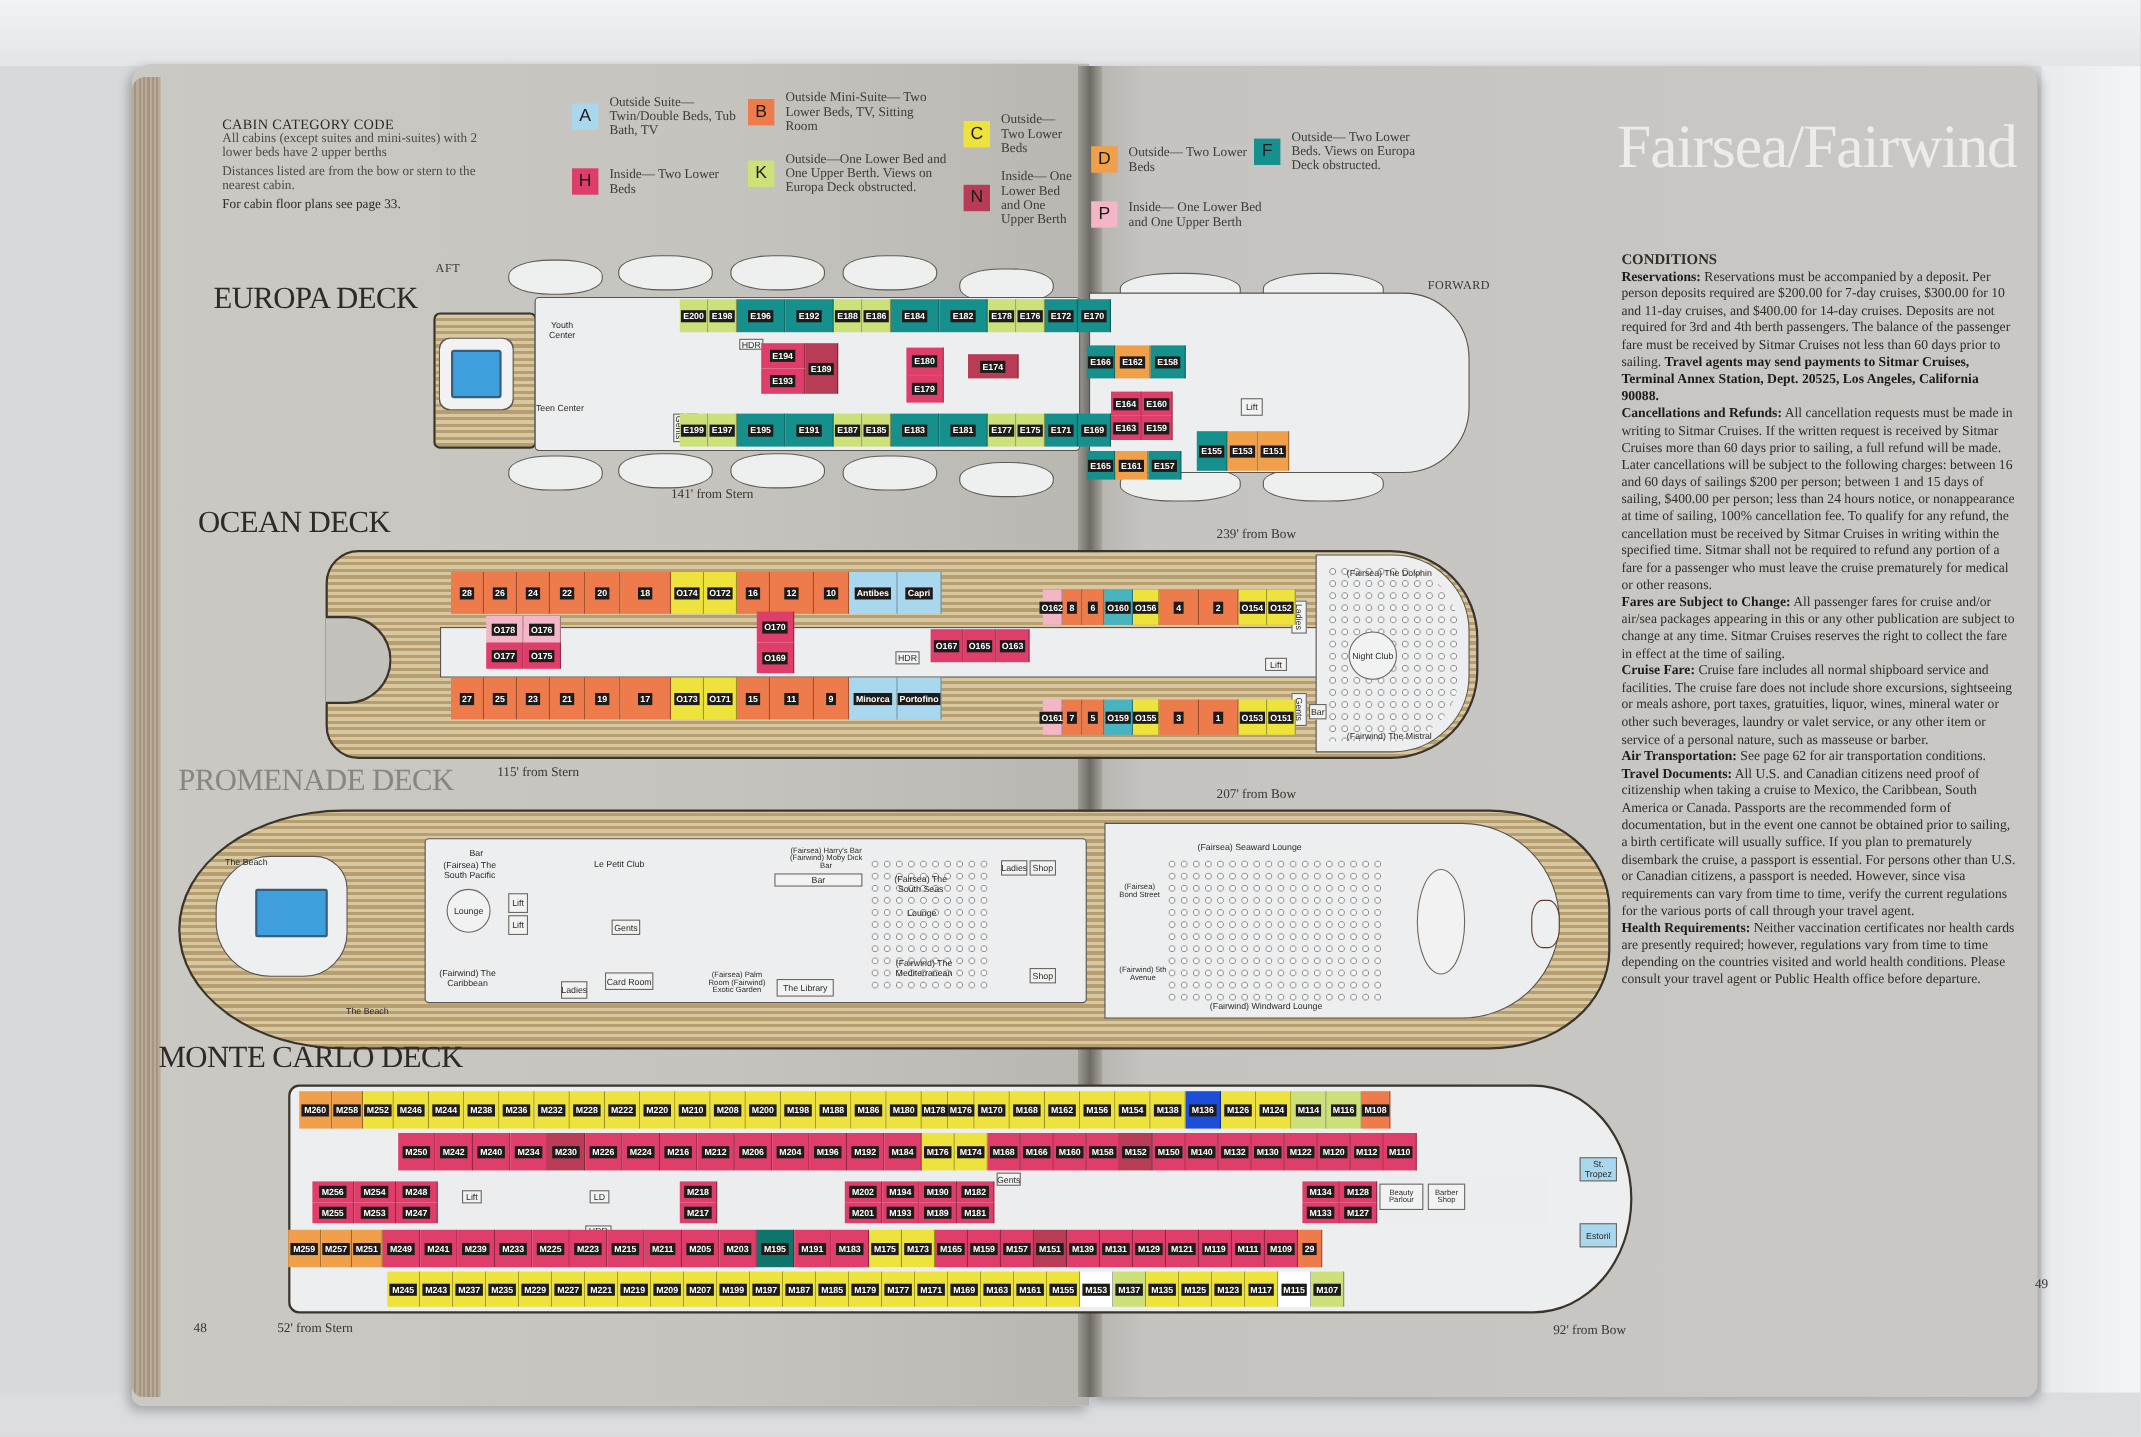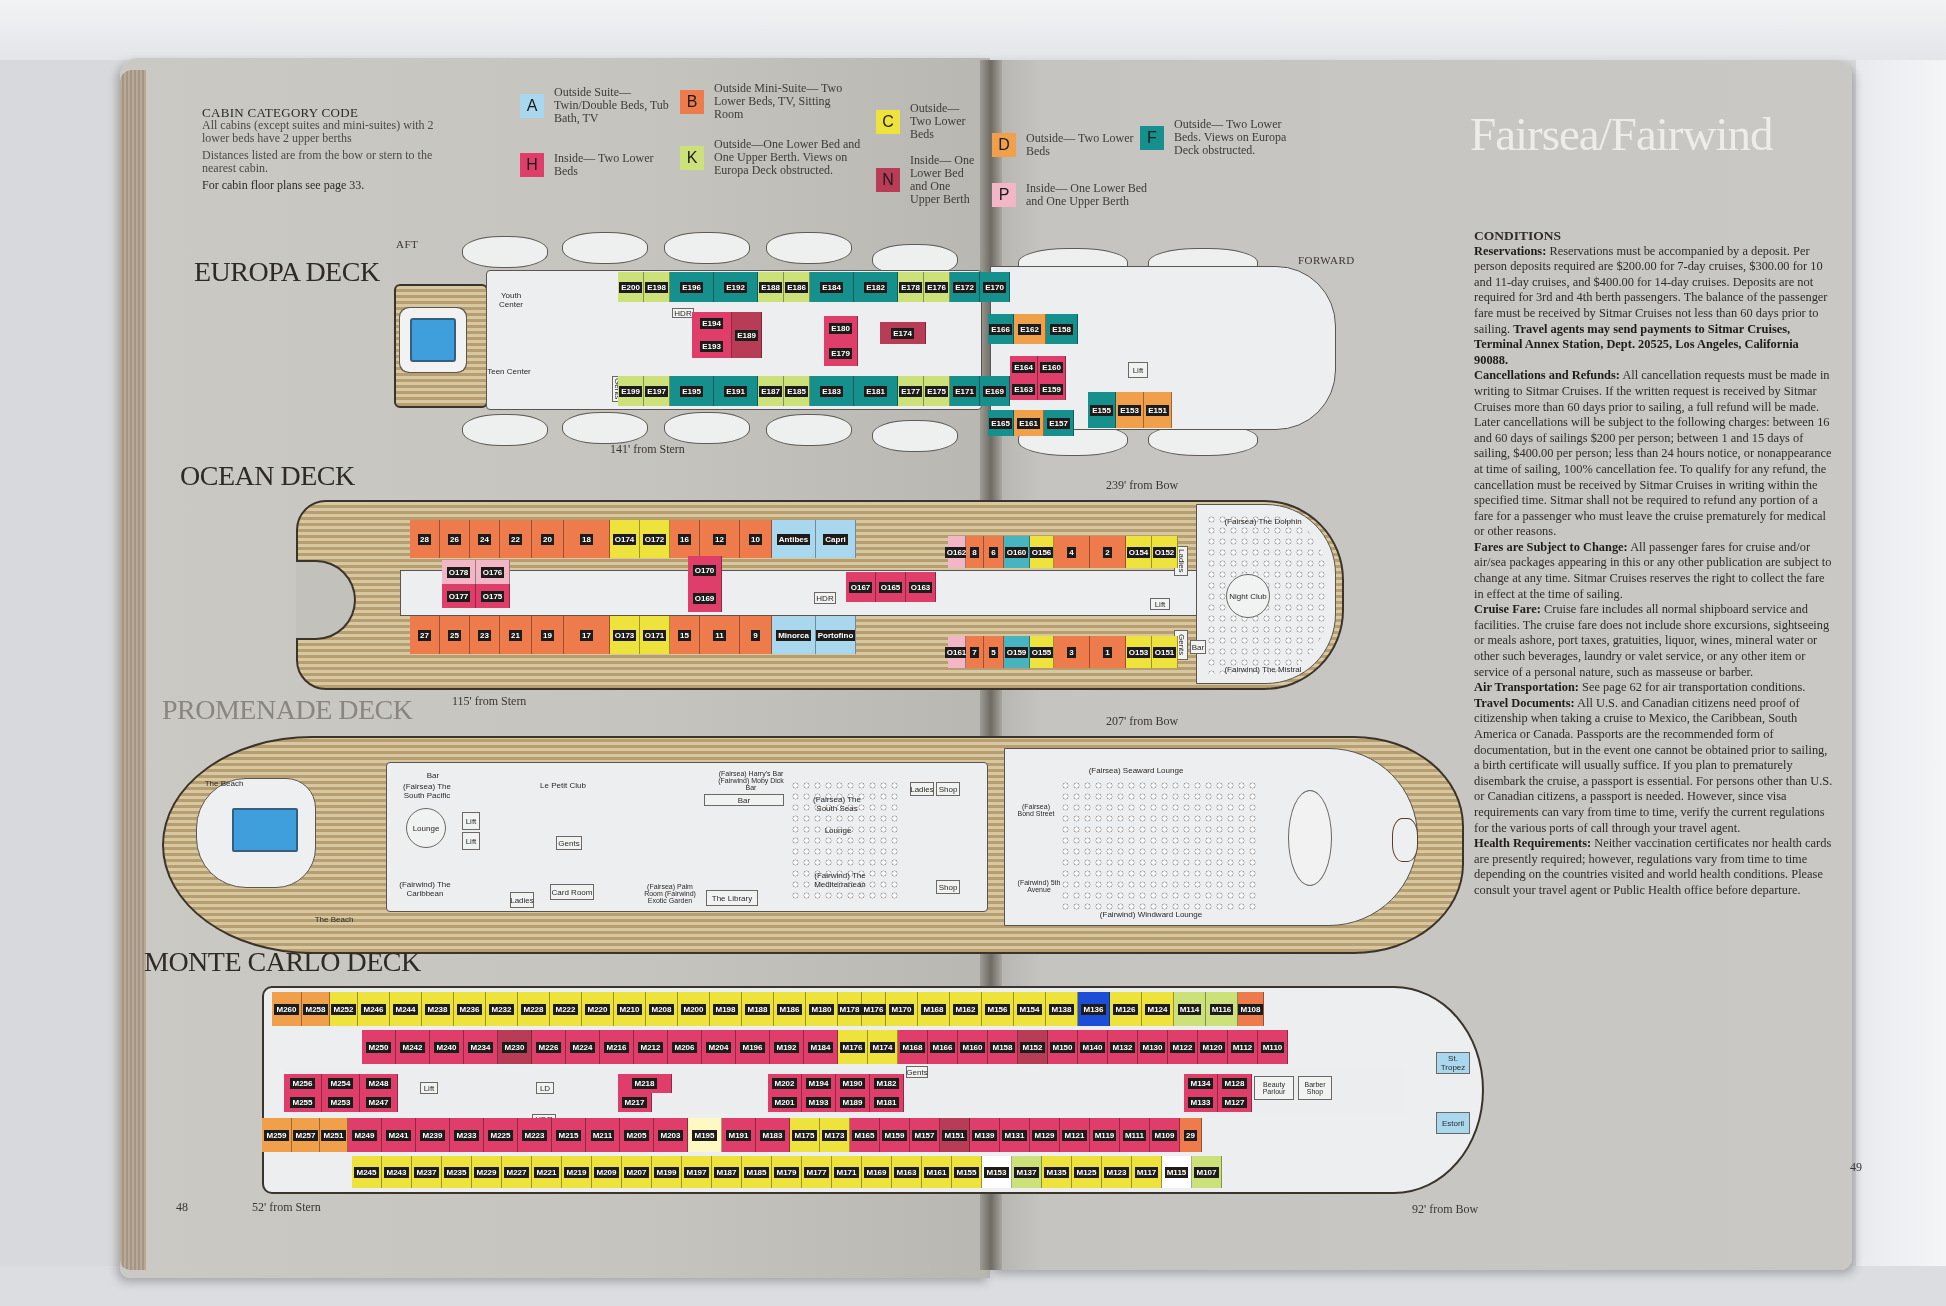--- a/index.html
+++ b/index.html
@@ -33,21 +33,21 @@
   .interior{position:absolute;background:#eceeef;border:1px solid #59544f}
   .cabin-row{position:absolute;display:flex;gap:0}
   .cab{height:100%;display:flex;align-items:center;justify-content:center;border-right:1px solid rgba(0,0,0,.35)}
   .cab span{background:#1e1c1b;color:#fff;font-family:"Liberation Sans","DejaVu Sans",sans-serif;font-size:8px;font-weight:bold;padding:1px 2px;white-space:nowrap}
   .lifeboat{position:absolute;width:86px;height:32px;background:#eeefef;border:1.5px solid #5f5b56;border-radius:45%}
   .pool{position:absolute;background:#3f9fdc;border:2px solid #355f7d}
   .room{position:absolute;font-family:"Liberation Sans","DejaVu Sans",sans-serif;font-size:8px;color:#2c2a28;background:#f1f2f2;border:1px solid #6c6762;display:flex;align-items:center;justify-content:center;text-align:center}
   .room.noborder{border:none;background:transparent}
   .seating{position:absolute;background-image:radial-gradient(circle,#fbfbfb 2px,#6d6964 2.6px,transparent 3.2px);background-size:11px 11px;opacity:.9}
 
-  .title-big{left:1470px;top:112px;width:380px;font-size:47px;line-height:44px;color:#eeece8;letter-spacing:-1px}
+  .title-big{left:1470px;top:112px;width:380px;font-size:56px;line-height:44px;color:#eeece8;letter-spacing:-1px}
   .conditions{left:1474px;top:228px;width:360px;font-size:12.4px;line-height:15.6px;color:#302c28;text-align:left}
   .conditions .h{font-weight:bold;font-size:13.5px}
   .conditions b{font-weight:bold;color:#1e1b18}
   .page-num{font-size:12px;color:#3a3632}
 </style>
 </head>
 <body>
 
 <div class="backdrop-top"></div>
 <div class="backdrop-right"></div>
@@ -724,21 +724,21 @@
         <span>M255</span>
       </div>
     <div class="cab" style="width:38px;height:19px;background:#df3e6a">
         <span>M253</span>
       </div>
     <div class="cab" style="width:38px;height:19px;background:#df3e6a">
         <span>M247</span>
       </div>
   </div>
   <div class="cabin-row" style="left:618px;top:1074px;height:38px;flex-direction:column">
-    <div class="cab" style="width:54px;height:19px;background:#df3e6a">
+    <div class="cab" style="width:34px;height:19px;background:#df3e6a">
         <span>M218</span>
       </div>
     <div class="cab" style="width:34px;height:19px;background:#df3e6a">
         <span>M217</span>
       </div>
   </div>
   <div class="cabin-row" style="left:768px;top:1074px;height:38px;flex-wrap:wrap;width:136px">
     <div class="cab" style="width:34px;height:19px;background:#df3e6a">
         <span>M202</span>
       </div>
@@ -821,21 +821,21 @@
       </div>
     <div class="cab" style="width:34px;background:#df3e6a">
         <span>M211</span>
       </div>
     <div class="cab" style="width:34px;background:#df3e6a">
         <span>M205</span>
       </div>
     <div class="cab" style="width:34px;background:#df3e6a">
         <span>M203</span>
       </div>
-    <div class="cab" style="width:34px;background:#fef9c3">
+    <div class="cab" style="width:34px;background:#0f766e">
         <span>M195</span>
       </div>
     <div class="cab" style="width:34px;background:#df3e6a">
         <span>M191</span>
       </div>
     <div class="cab" style="width:34px;background:#df3e6a">
         <span>M183</span>
       </div>
     <div class="cab" style="width:30px;background:#eee33c">
         <span>M175</span>

